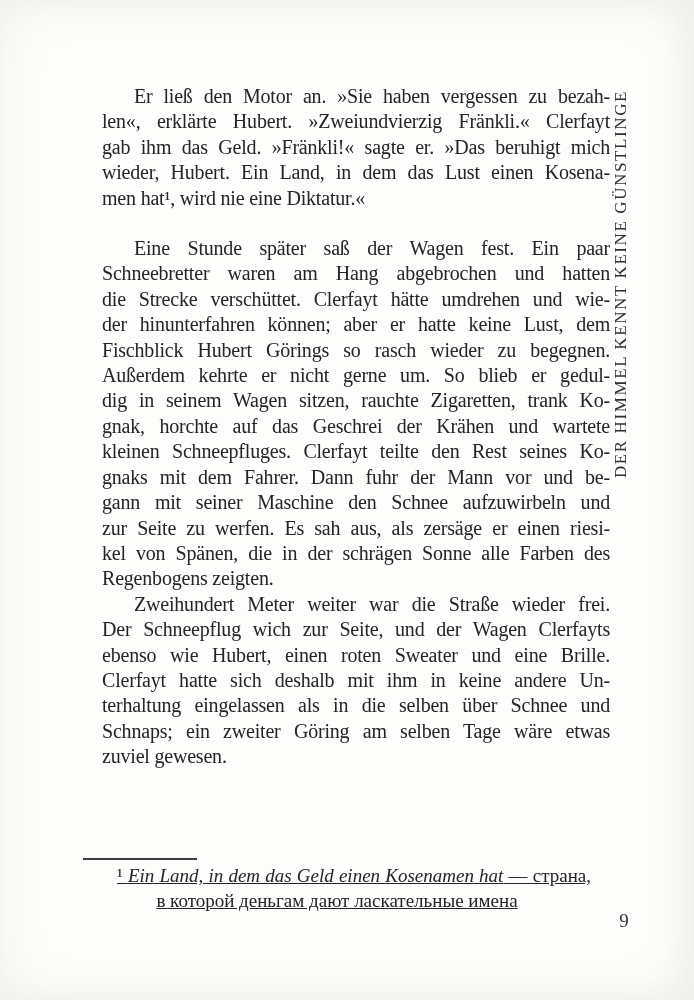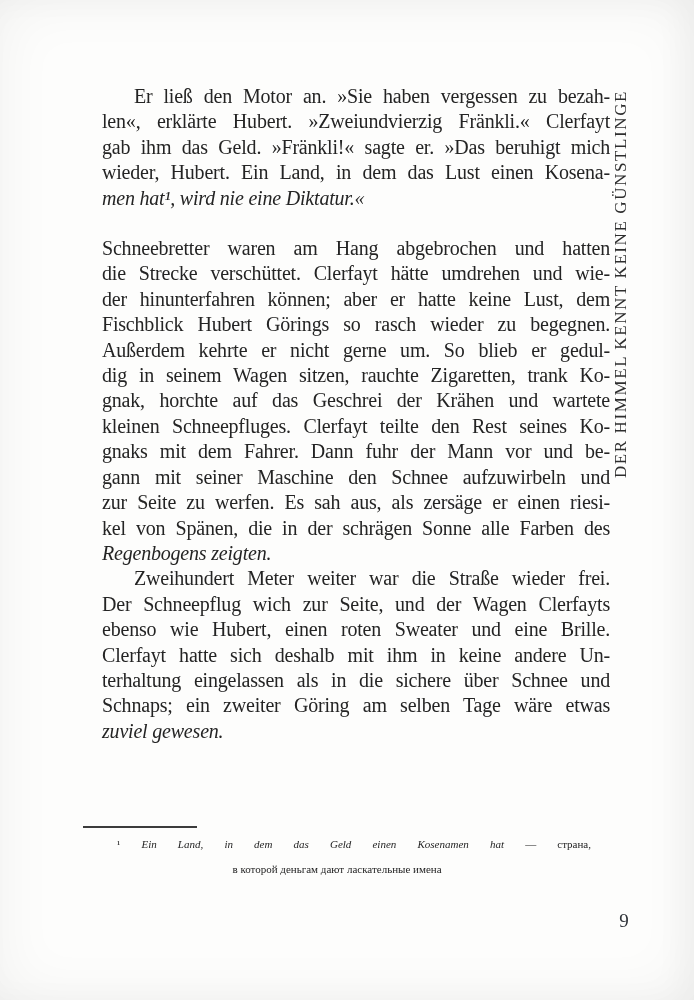--- a/index.html
+++ b/index.html
@@ -37,21 +37,21 @@
     margin-left: 19px;
   }
   .para { margin: 0; }
   .para.gap { margin-top: 25px; }
   .line {
     text-align: justify;
     text-align-last: justify;
     white-space: normal;
   }
   .line.first { text-indent: 32px; }
-  .line.last { text-align-last: left; font-style: italic; }
+  .line.last { text-align-last: left; }
 
   
   .running-head {
     position: absolute;
     top: 90px;
     left: 611px;
     width: 28px;
   }
   .running-head span {
     display: block;
@@ -60,24 +60,25 @@
     font-size: 17px;
     letter-spacing: 1.6px;
     color: #2e2e2e;
     white-space: nowrap;
   }
 
   
   .footnote {
     position: absolute;
     left: 83px;
-    top: 826px;
+    top: 858px;
     width: 508px;
-    font-size: 11px;
+    font-size: 19px;
     line-height: 24.5px;
+    text-decoration: underline;
   }
   .footnote-rule {
     width: 114px;
     height: 2px;
     background: #3c3c3c;
     margin-bottom: 4px;
   }
   .fn-line { text-align: center; }
   .fn-line.justify { text-align: justify; text-align-last: justify; }
   .fn-line.indent { text-indent: 34px; }
@@ -105,40 +106,41 @@
 
   <div class="body-text">
       <div class="para">
         <div class="line first">Er ließ den Motor an. »Sie haben vergessen zu bezah-</div>
         <div class="line">len«, erklärte Hubert. »Zweiundvierzig Fränkli.« Clerfayt</div>
         <div class="line">gab ihm das Geld. »Fränkli!« sagte er. »Das beruhigt mich</div>
         <div class="line">wieder, Hubert. Ein Land, in dem das Lust einen Kosena-</div>
         <div class="line last">men hat¹, wird nie eine Diktatur.«</div>
       </div>
       <div class="para gap">
+        <div class="line first">Eine Stunde später saß der Wagen fest. Ein paar</div>
         <div class="line">Schneebretter waren am Hang abgebrochen und hatten</div>
         <div class="line">die Strecke verschüttet. Clerfayt hätte umdrehen und wie-</div>
         <div class="line">der hinunterfahren können; aber er hatte keine Lust, dem</div>
         <div class="line">Fischblick Hubert Görings so rasch wieder zu begegnen.</div>
         <div class="line">Außerdem kehrte er nicht gerne um. So blieb er gedul-</div>
         <div class="line">dig in seinem Wagen sitzen, rauchte Zigaretten, trank Ko-</div>
         <div class="line">gnak, horchte auf das Geschrei der Krähen und wartete</div>
         <div class="line">kleinen Schneepfluges. Clerfayt teilte den Rest seines Ko-</div>
         <div class="line">gnaks mit dem Fahrer. Dann fuhr der Mann vor und be-</div>
         <div class="line">gann mit seiner Maschine den Schnee aufzuwirbeln und</div>
         <div class="line">zur Seite zu werfen. Es sah aus, als zersäge er einen riesi-</div>
         <div class="line">kel von Spänen, die in der schrägen Sonne alle Farben des</div>
         <div class="line last">Regenbogens zeigten.</div>
       </div>
       <div class="para">
         <div class="line first">Zweihundert Meter weiter war die Straße wieder frei.</div>
         <div class="line">Der Schneepflug wich zur Seite, und der Wagen Clerfayts</div>
         <div class="line">ebenso wie Hubert, einen roten Sweater und eine Brille.</div>
         <div class="line">Clerfayt hatte sich deshalb mit ihm in keine andere Un-</div>
-        <div class="line">terhaltung eingelassen als in die sichere über Schnee und</div>
+        <div class="line">terhaltung eingelassen als in die selben über Schnee und</div>
         <div class="line">Schnaps; ein zweiter Göring am selben Tage wäre etwas</div>
         <div class="line last">zuviel gewesen.</div>
       </div>
     </div>
 
   <div class="footnote">
     <div class="footnote-rule"></div>
     <div>
         <div class="fn-line justify indent"><span class="fn-seg regular">¹ </span><span class="fn-seg italic">Ein Land, in dem das Geld einen Kosenamen hat</span><span class="fn-seg regular"> — страна,</span></div>
         <div class="fn-line"><span class="fn-seg regular">в которой деньгам дают ласкательные имена</span></div>

